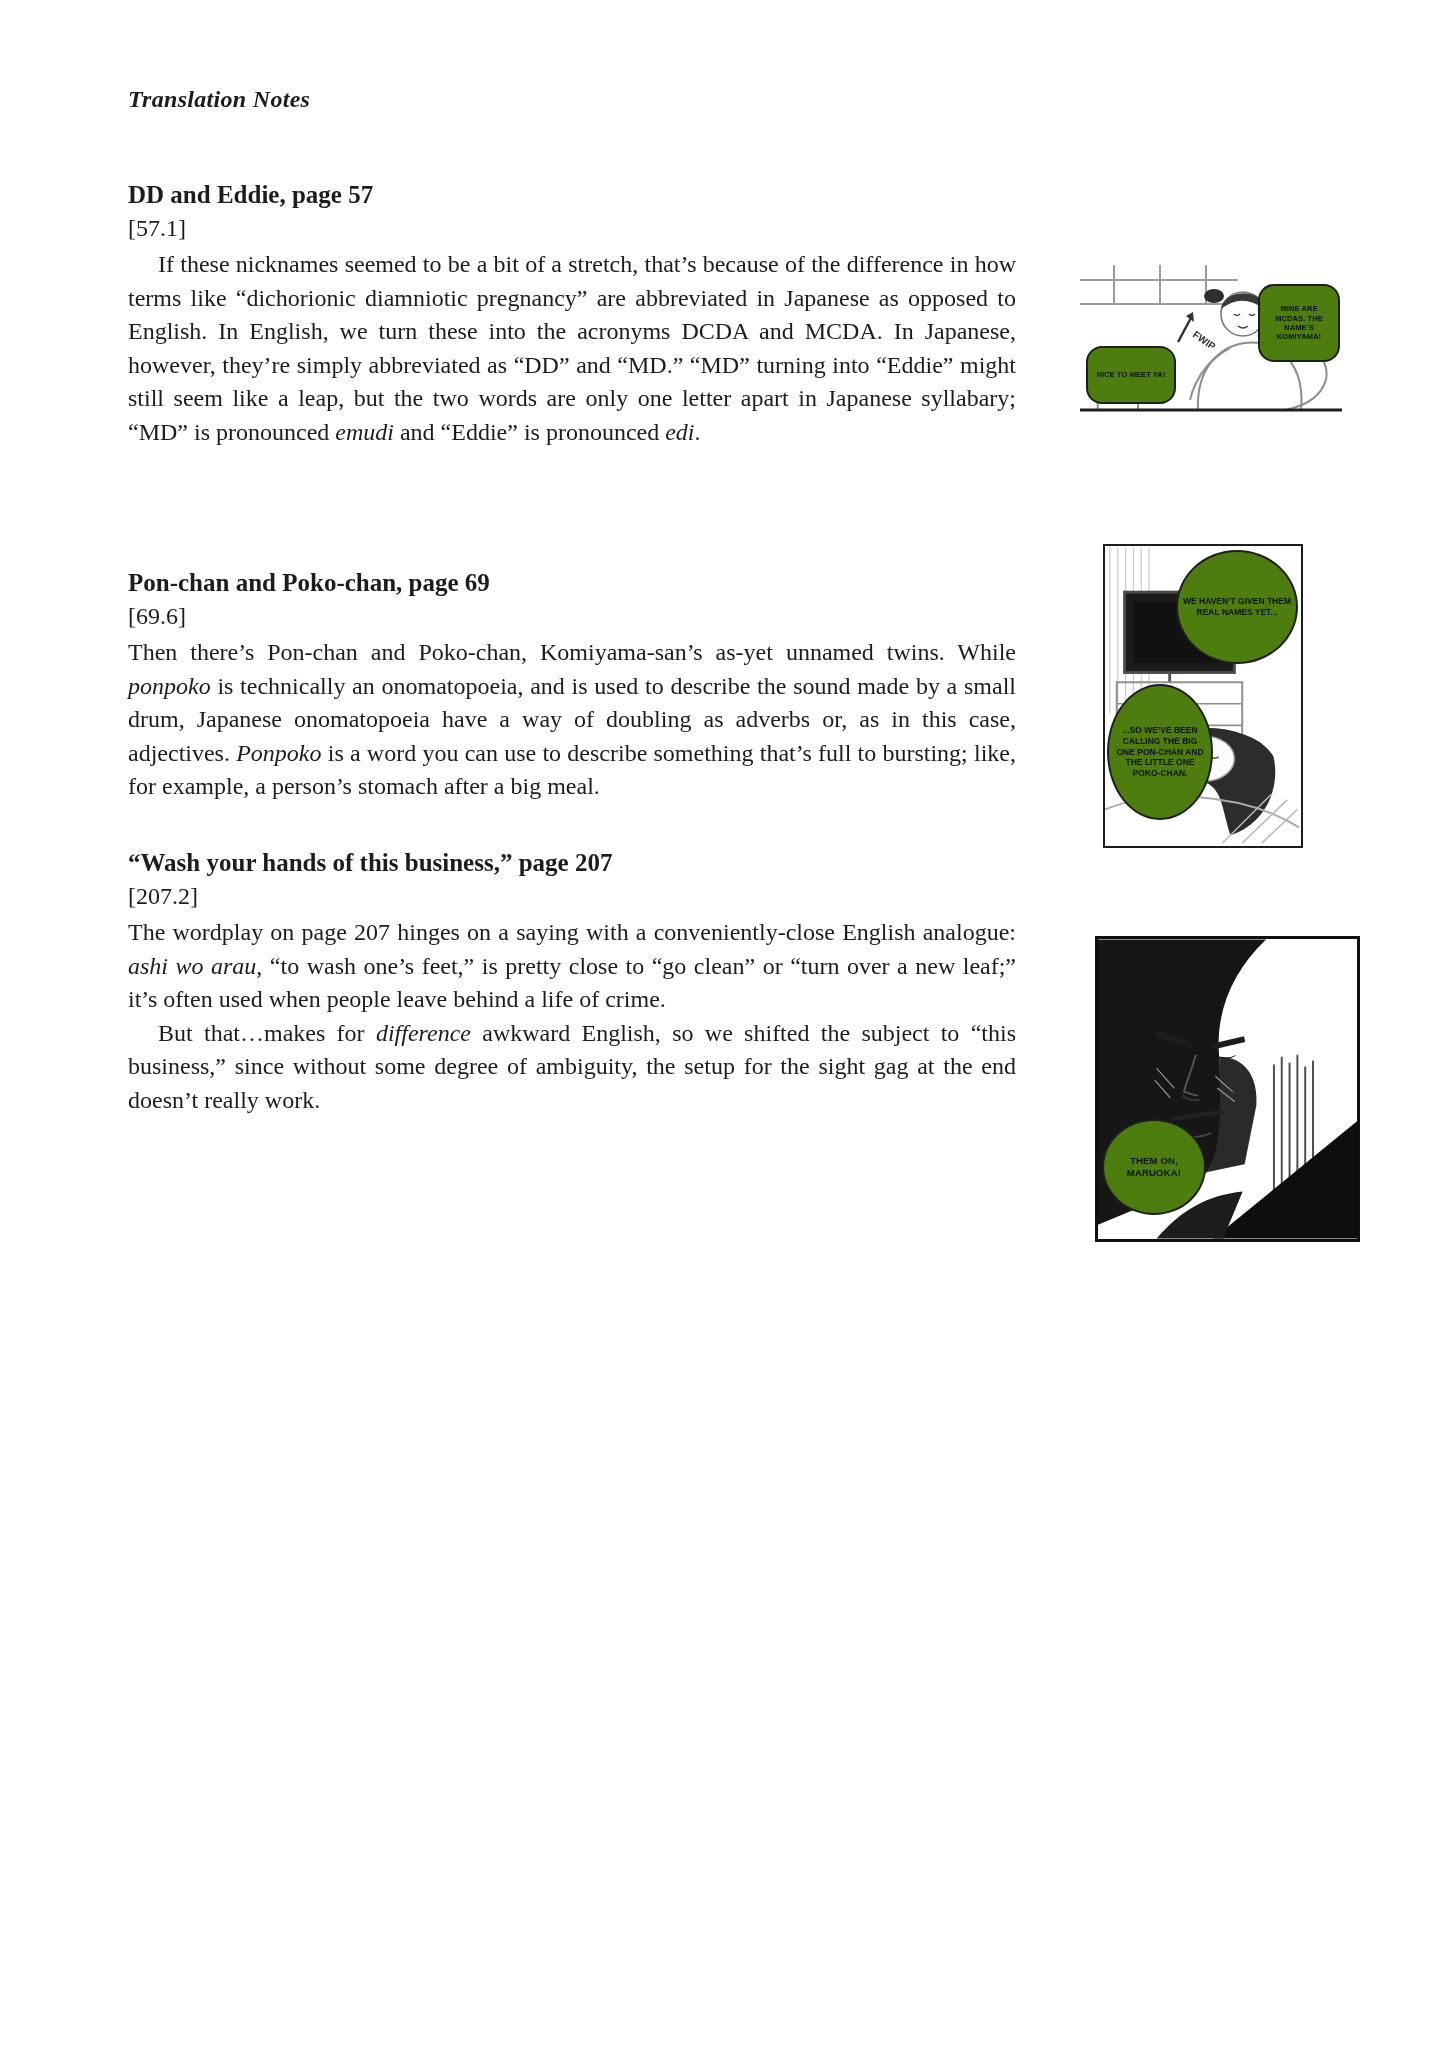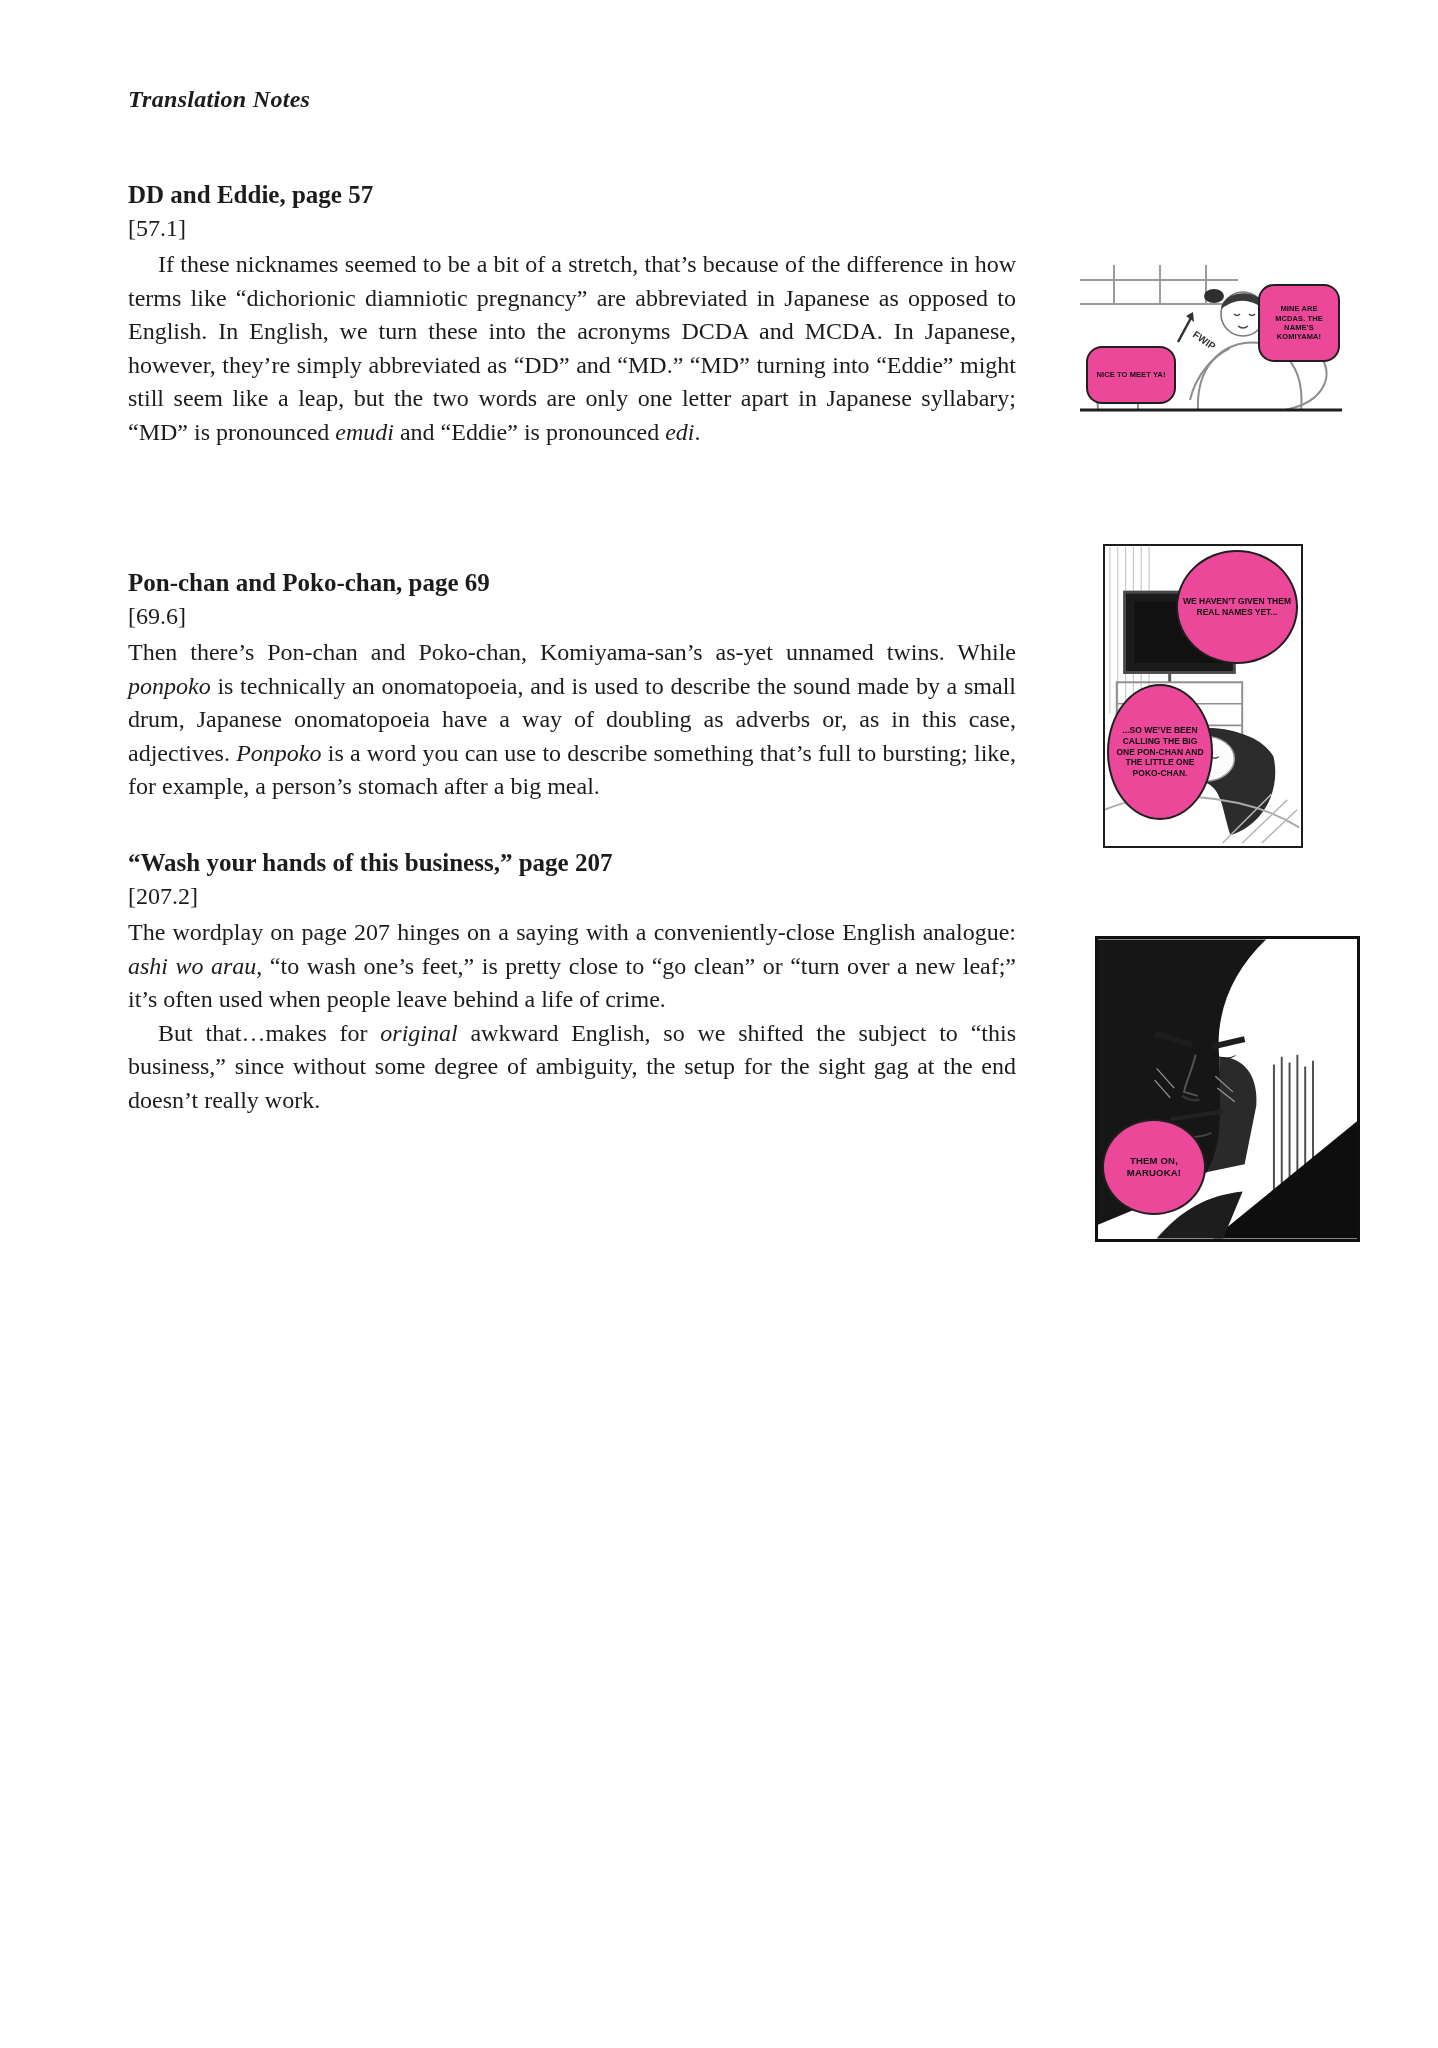--- a/index.html
+++ b/index.html
@@ -25,21 +25,21 @@
   .quote{margin:15px 0 15px 58px;font-size:24px;line-height:33.5px;}
   .quote div{margin:0;}
 
   
   .panel{position:absolute;background:#fff;}
   #p1{left:1040px;top:244px;width:262px;height:152px;}
   #p2{left:1063px;top:528px;width:200px;height:304px;border:2px solid #1d1d1d;box-sizing:border-box;}
   #p3{left:1055px;top:920px;width:265px;height:306px;border:3px solid #101010;box-sizing:border-box;}
   .panel svg{position:absolute;left:0;top:0;width:100%;height:100%;}
   .bub{
-    position:absolute;background:#ec4899;border:2px solid #1f1f1f;
+    position:absolute;background:#4d7c0f;border:2px solid #1f1f1f;
     display:flex;align-items:center;justify-content:center;text-align:center;
     font-family:"Liberation Sans", sans-serif;font-weight:700;color:#111;
     box-sizing:border-box;padding:5px;
   }
   .oct{border-radius:16px;}
   .ell{border-radius:50%;}
   #p1 .bub{font-size:7.5px;line-height:1.25;letter-spacing:0.1px;}
   #b1a{right:2px;top:24px;width:82px;height:78px;}
   #b1b{left:6px;bottom:8px;width:90px;height:58px;}
   #p2 .bub{font-size:8.5px;line-height:1.25;}
@@ -65,21 +65,21 @@
   <div class="sec" style="top:568px;">
     <h2 class="sec-h">Pon-chan and Poko-chan, page 69</h2>
     <div class="ref">[69.6]</div>
     <p class="para"><span>Then there’s Pon-chan and Poko-chan, Komiyama-san’s as-yet unnamed twins. While </span><span style="font-style: italic;">ponpoko</span><span> is technically an onomatopoeia, and is used to describe the sound made by a small drum, Japanese onomatopoeia have a way of doubling as adverbs or, as in this case, adjectives. </span><span style="font-style: italic;">Ponpoko</span><span> is a word you can use to describe something that’s full to bursting; like, for example, a person’s stomach after a big meal.</span></p>
   </div>
 
   <div class="sec" style="top:848px;">
     <h2 class="sec-h">“Wash your hands of this business,” page 207</h2>
     <div class="ref">[207.2]</div>
     <p class="para"><span>The wordplay on page 207 hinges on a saying with a conveniently-close English analogue: </span><span style="font-style: italic;">ashi wo arau</span><span>, “to wash one’s feet,” is pretty close to “go clean” or “turn over a new leaf;” it’s often used when people leave behind a life of crime.</span></p>
-    <p class="para indent"><span>But that…makes for </span><span style="font-style: italic;">original</span><span> awkward English, so we shifted the subject to “this business,” since without some degree of ambiguity, the setup for the sight gag at the end doesn’t really work.</span></p>
+    <p class="para indent"><span>But that…makes for </span><span style="font-style: italic;">difference</span><span> awkward English, so we shifted the subject to “this business,” since without some degree of ambiguity, the setup for the sight gag at the end doesn’t really work.</span></p>
   </div>
 
   <figure class="panel" id="p1">
     <svg viewBox="0 0 262 152" xmlns="http://www.w3.org/2000/svg">
 
       <line x1="0" y1="20" x2="158" y2="20" stroke="#9b9b9b" stroke-width="2"></line>
       <line x1="0" y1="44" x2="150" y2="44" stroke="#9b9b9b" stroke-width="2"></line>
       <line x1="34" y1="5" x2="34" y2="44" stroke="#9b9b9b" stroke-width="2"></line>
       <line x1="80" y1="5" x2="80" y2="44" stroke="#9b9b9b" stroke-width="2"></line>
       <line x1="126" y1="5" x2="126" y2="44" stroke="#9b9b9b" stroke-width="2"></line>

